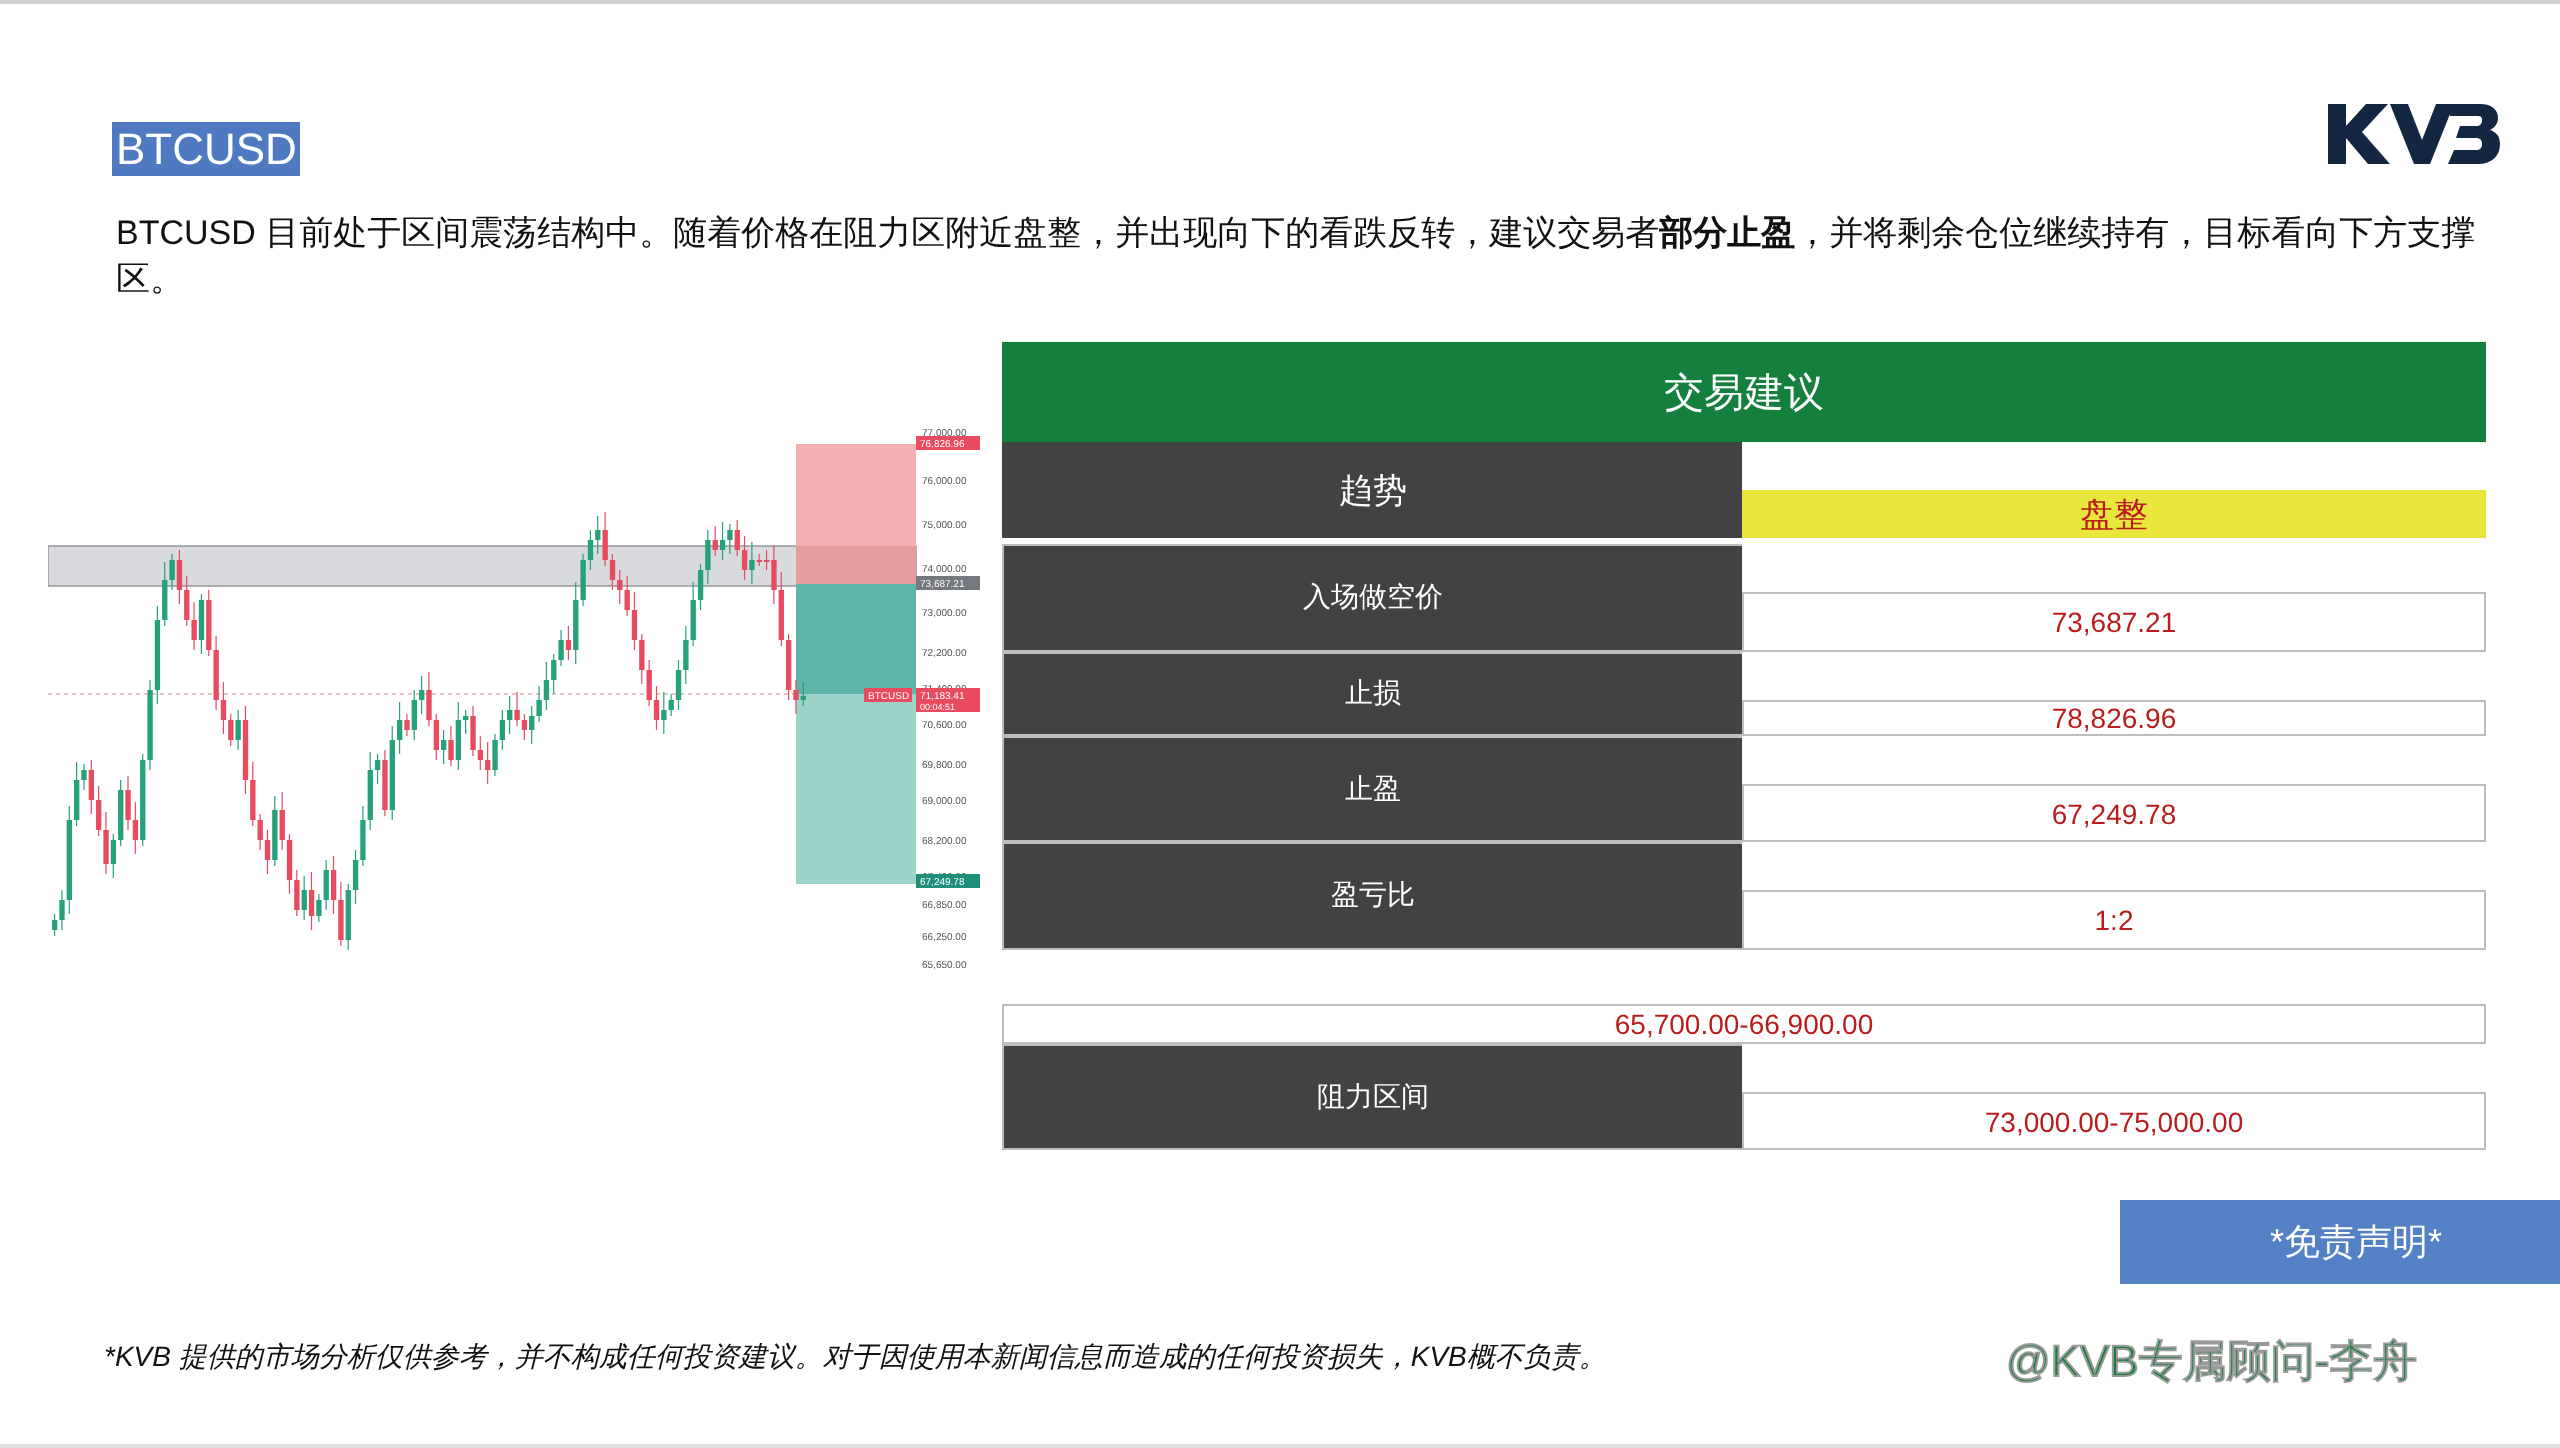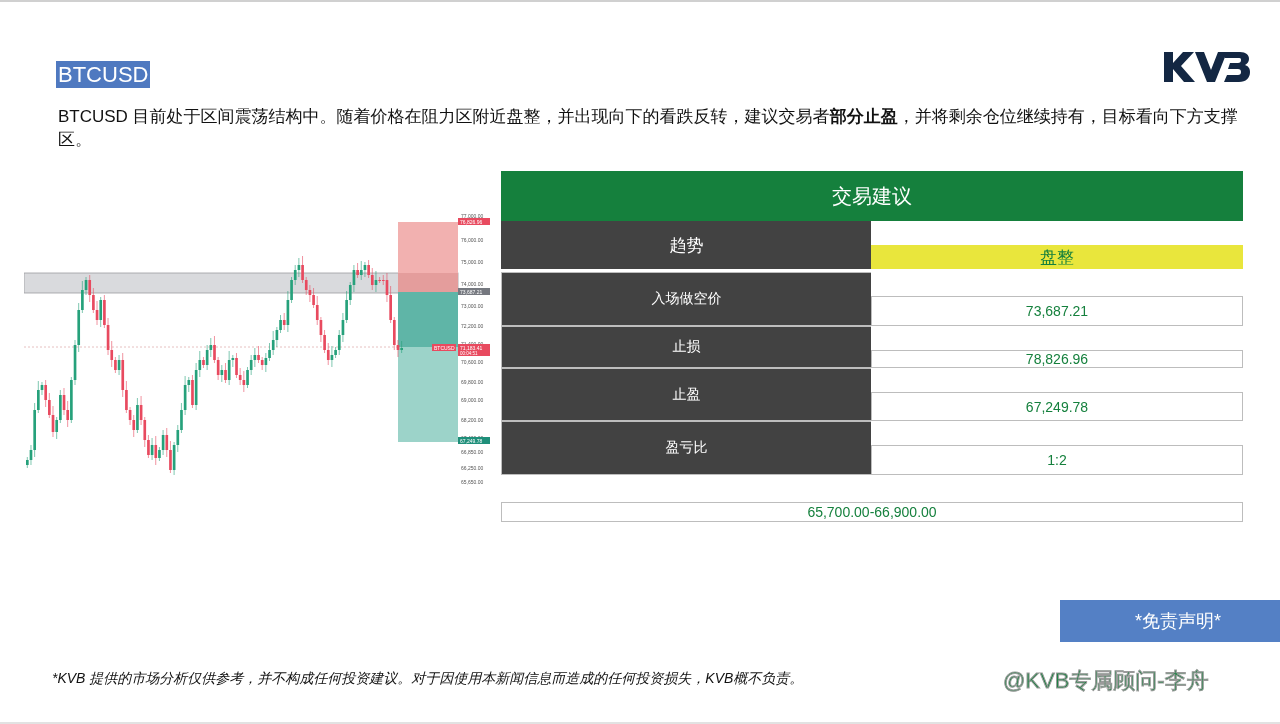--- a/index.html
+++ b/index.html
@@ -16,21 +16,21 @@
 
     
     .chart { position: absolute; left: 24px; top: 210px; width: 470px; height: 285px; }
     .chart svg { display: block; }
 
     
     .table { position: absolute; left: 501px; top: 171px; width: 742px; }
     .t-header { height: 50px; background: #15803d; color: #fff; font-size: 20px; display: flex; align-items: center; justify-content: center; }
     .t-row { display: flex; }
     .t-row .k { width: 370px; background: #424242; color: #ffffff; font-size: 14px; display: flex; align-items: center; justify-content: center; border: 1px solid #bdbdbd; border-right: none; }
-    .t-row .v { flex: 1; background: #ffffff; color: #15803d; font-size: 14px; display: flex; align-items: center; justify-content: center; border: 1px solid #bdbdbd; margin-top: 24px; }
+    .t-row .v { flex: 1; background: #ffffff; color: #b91c1c; font-size: 14px; display: flex; align-items: center; justify-content: center; border: 1px solid #bdbdbd; margin-top: 24px; }
     .t-row.trend .k { font-size: 17px; border-color: #424242; }
     .t-row.trend .v { background: #e9e63c; font-size: 17px; border-color: #e9e63c; }
     .gap-white { height: 3px; background: #fff; }
 
     .disclaimer-btn { position: absolute; left: 1060px; top: 600px; width: 236px; height: 42px; background: #5480c5; color: #fff; font-size: 18px; display: flex; align-items: center; justify-content: center; }
 
     .footnote { position: absolute; left: 52px; top: 670px; font-size: 14px; color: #111; font-style: italic; }
     .watermark { position: absolute; left: 1003px; top: 666px; font-size: 22px; color: #15803d; -webkit-text-stroke: 1px #9a9a9a; letter-spacing: 0px; white-space: nowrap; }
   </style>
 </head>
@@ -323,20 +323,24 @@
     <div class="v">67,249.78</div>
   </div>
   <div class="t-row" style="height:54px">
     <div class="k">盈亏比</div>
     <div class="v">1:2</div>
   </div>
   <div class="gap-white"></div>
   <div class="t-row" style="height:44px">
     <div class="v">65,700.00-66,900.00</div>
   </div>
+  <div class="t-row" style="height:53px">
+    <div class="k">阻力区间</div>
+    <div class="v">73,000.00-75,000.00</div>
+  </div>
 </div>
 
 <div class="disclaimer-btn">*免责声明*</div>
 
 <div class="footnote">*KVB 提供的市场分析仅供参考，并不构成任何投资建议。对于因使用本新闻信息而造成的任何投资损失，KVB概不负责。</div>
 
 <div class="watermark"><span>@KVB专属顾问-李舟</span></div>
 
 <div class="bottom-rule"></div>
 

